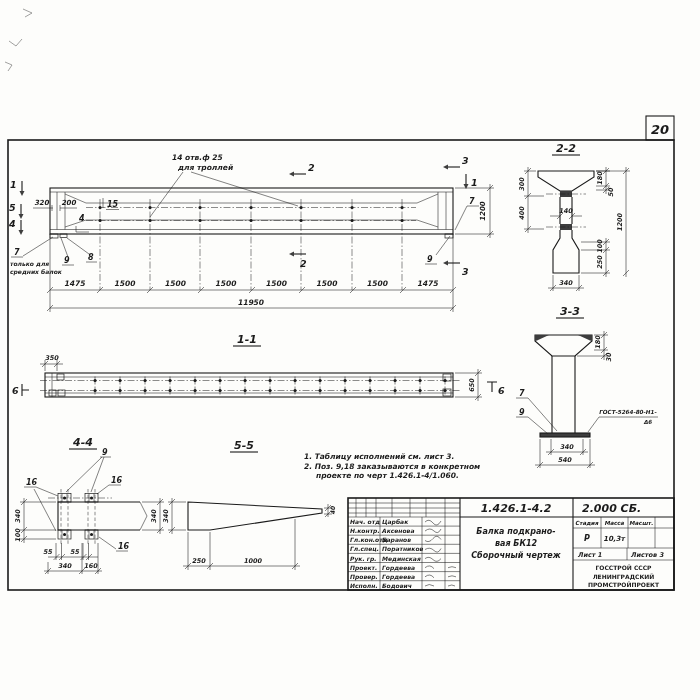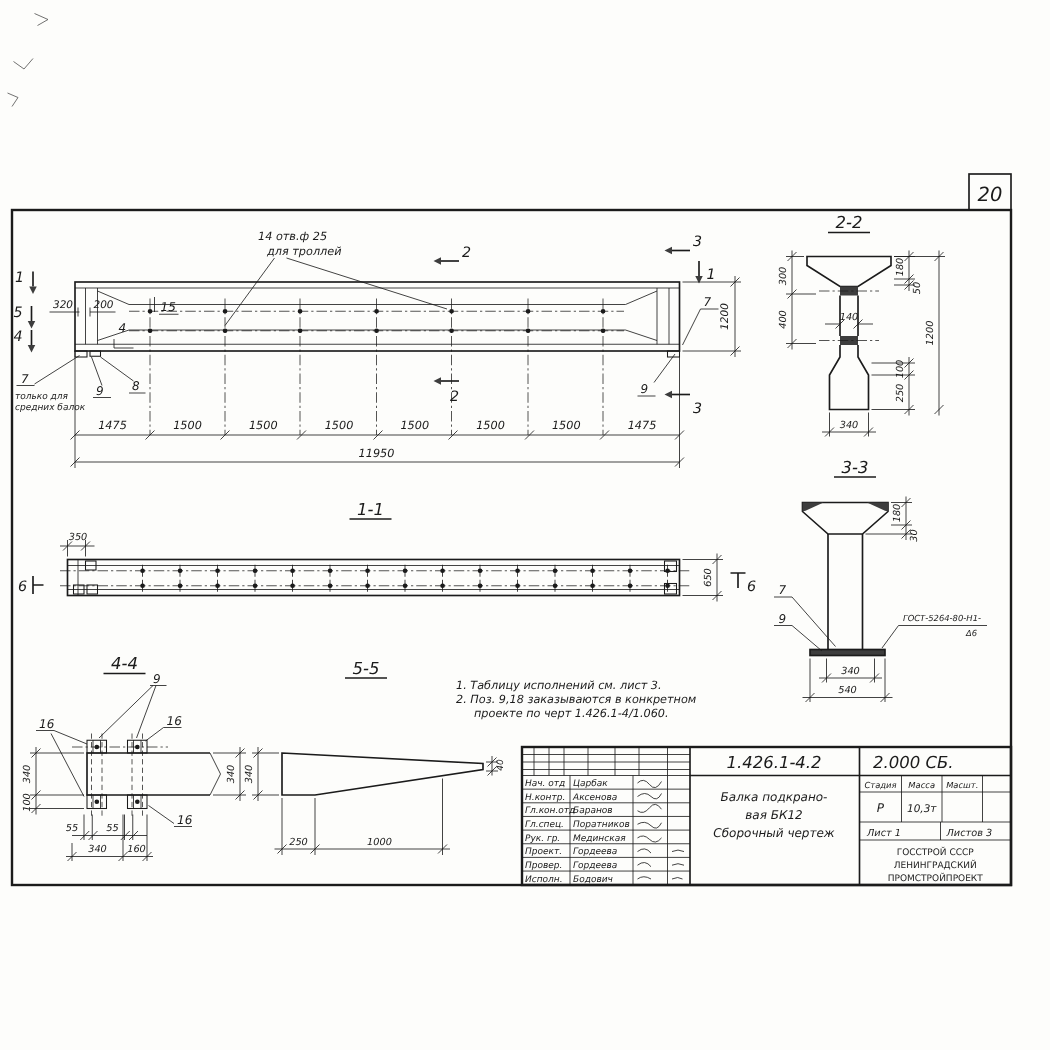--- a/index.html
+++ b/index.html
@@ -1,16 +1,16 @@
 <!DOCTYPE html>
 <html><head>
 <meta charset="utf-8">
 <style>
   html,body{margin:0;padding:0;background:#fbfbf9;}
-  .sheet{position:relative;width:700px;height:700px;background:#fdfdfb;overflow:hidden;}
+  .sheet{position:relative;width:700px;height:700px;background:#fdfdfb;overflow:hidden;font-weight:bold;}
   svg{position:absolute;left:0;top:0;}
   text{font-family:"DejaVu Sans",sans-serif;font-style:italic;fill:#1b1b1b;}
   .t6{font-size:6px}.t55{font-size:5.6px}.t65{font-size:6.5px}.t7{font-size:7px}
   .t75{font-size:7.5px}.t8{font-size:8px}.t9{font-size:9.5px}.t11{font-size:11px}.t13{font-size:13px}
   .up{font-style:normal}
   .mid{text-anchor:middle}
   .ln{stroke:#1b1b1b;fill:none;stroke-width:1.1}
   .thin{stroke:#1b1b1b;fill:none;stroke-width:0.55}
   .thick{stroke:#1b1b1b;fill:none;stroke-width:1.6}
   .cl{stroke:#1b1b1b;fill:none;stroke-width:0.5;stroke-dasharray:7 2 1.5 2}

